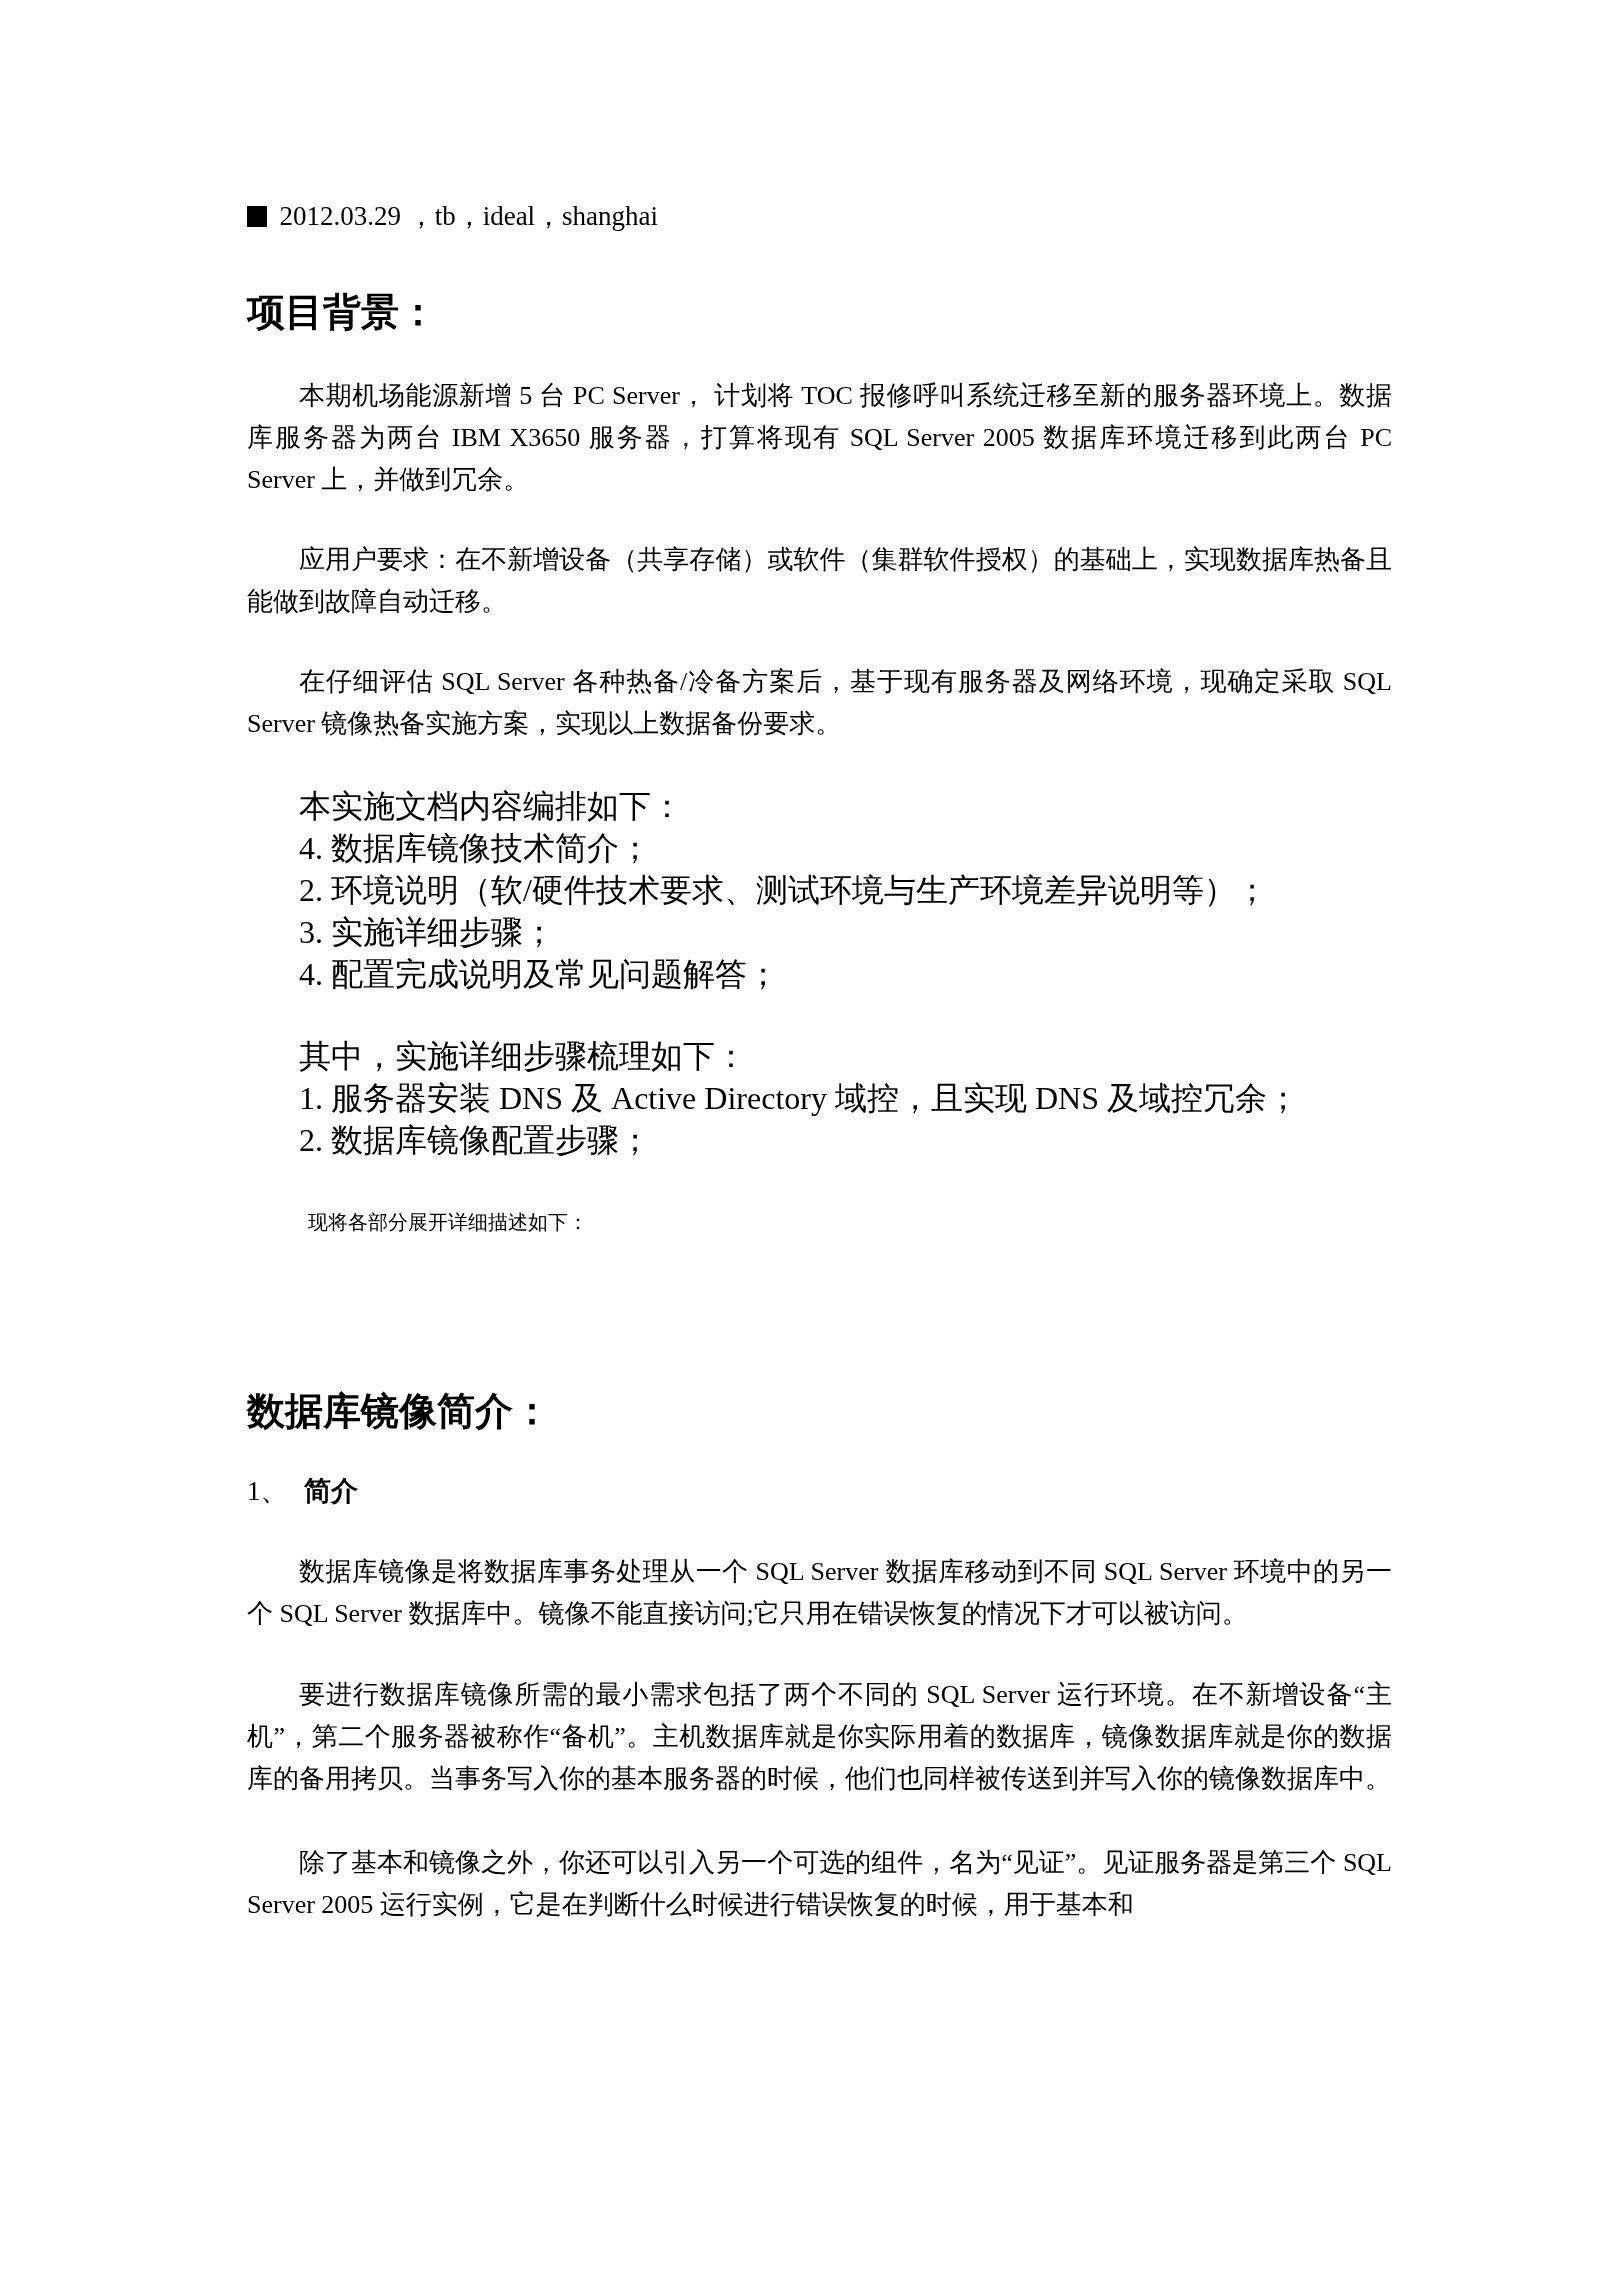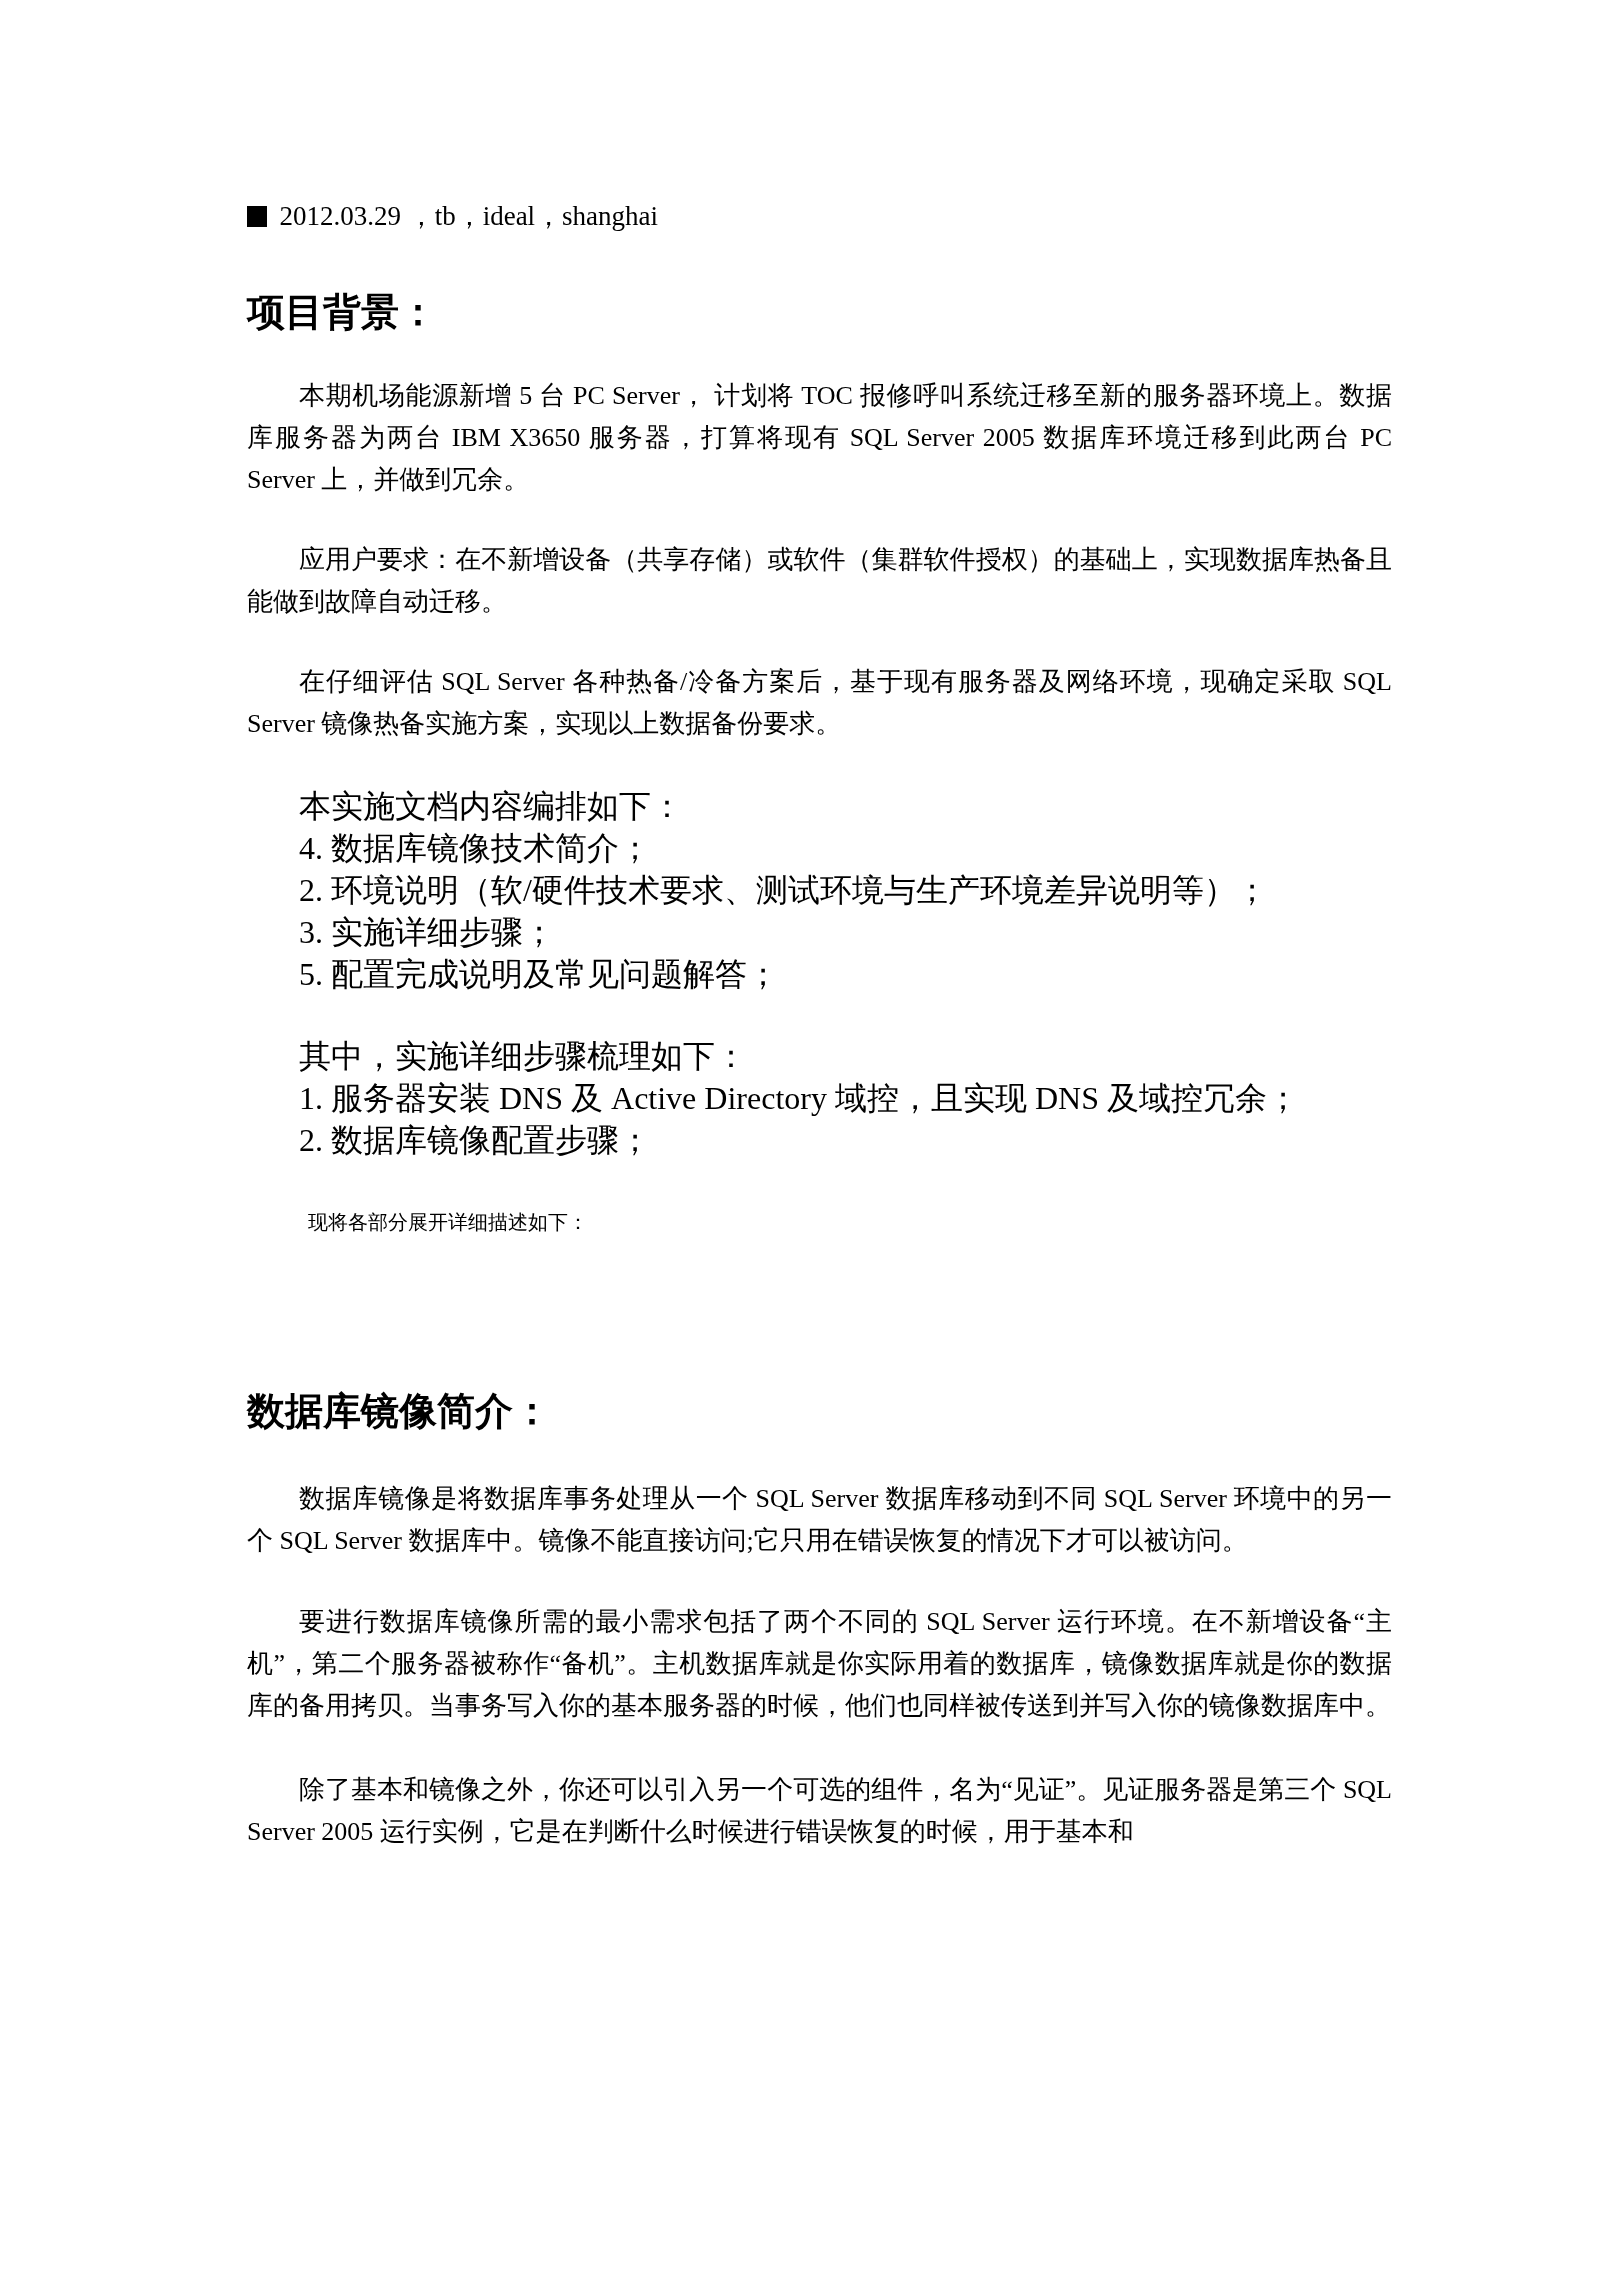--- a/index.html
+++ b/index.html
@@ -94,33 +94,36 @@
 
   <p class="para">应用户要求：在不新增设备（共享存储）或软件（集群软件授权）的基础上，实现数据库热备且能做到故障自动迁移。</p>
 
   <p class="para">在仔细评估 SQL Server 各种热备/冷备方案后，基于现有服务器及网络环境，现确定采取 SQL Server 镜像热备实施方案，实现以上数据备份要求。</p>
 
   <div class="line-block">
     <div class="line">本实施文档内容编排如下：</div>
     <div class="line">4. 数据库镜像技术简介；</div>
     <div class="line">2. 环境说明（软/硬件技术要求、测试环境与生产环境差异说明等）；</div>
     <div class="line">3. 实施详细步骤；</div>
-    <div class="line">5. 配置完成说明及常见问题解答；</div>
+    <div class="line">4. 配置完成说明及常见问题解答；</div>
   </div>
 
   <div class="line-block">
     <div class="line">其中，实施详细步骤梳理如下：</div>
     <div class="line">1. 服务器安装 DNS 及 Active Directory 域控，且实现 DNS 及域控冗余；</div>
     <div class="line">2. 数据库镜像配置步骤；</div>
   </div>
 
   <div class="closing-line">现将各部分展开详细描述如下：</div>
 
   <h1 class="doc-heading second">数据库镜像简介：</h1>
 
+  <div class="subsection-heading">
+    <span class="sub-number">1、</span><span class="sub-title">简介</span>
+  </div>
 
   <p class="para mt62">数据库镜像是将数据库事务处理从一个 SQL Server 数据库移动到不同 SQL Server 环境中的另一个 SQL Server 数据库中。镜像不能直接访问;它只用在错误恢复的情况下才可以被访问。</p>
 
   <p class="para mt57">要进行数据库镜像所需的最小需求包括了两个不同的 SQL Server 运行环境。在不新增设备“主机”，第二个服务器被称作“备机”。主机数据库就是你实际用着的数据库，镜像数据库就是你的数据库的备用拷贝。当事务写入你的基本服务器的时候，他们也同样被传送到并写入你的镜像数据库中。</p>
 
   <p class="para mt62">除了基本和镜像之外，你还可以引入另一个可选的组件，名为“见证”。见证服务器是第三个 SQL Server 2005 运行实例，它是在判断什么时候进行错误恢复的时候，用于基本和</p>
 
 </div>
 
 

